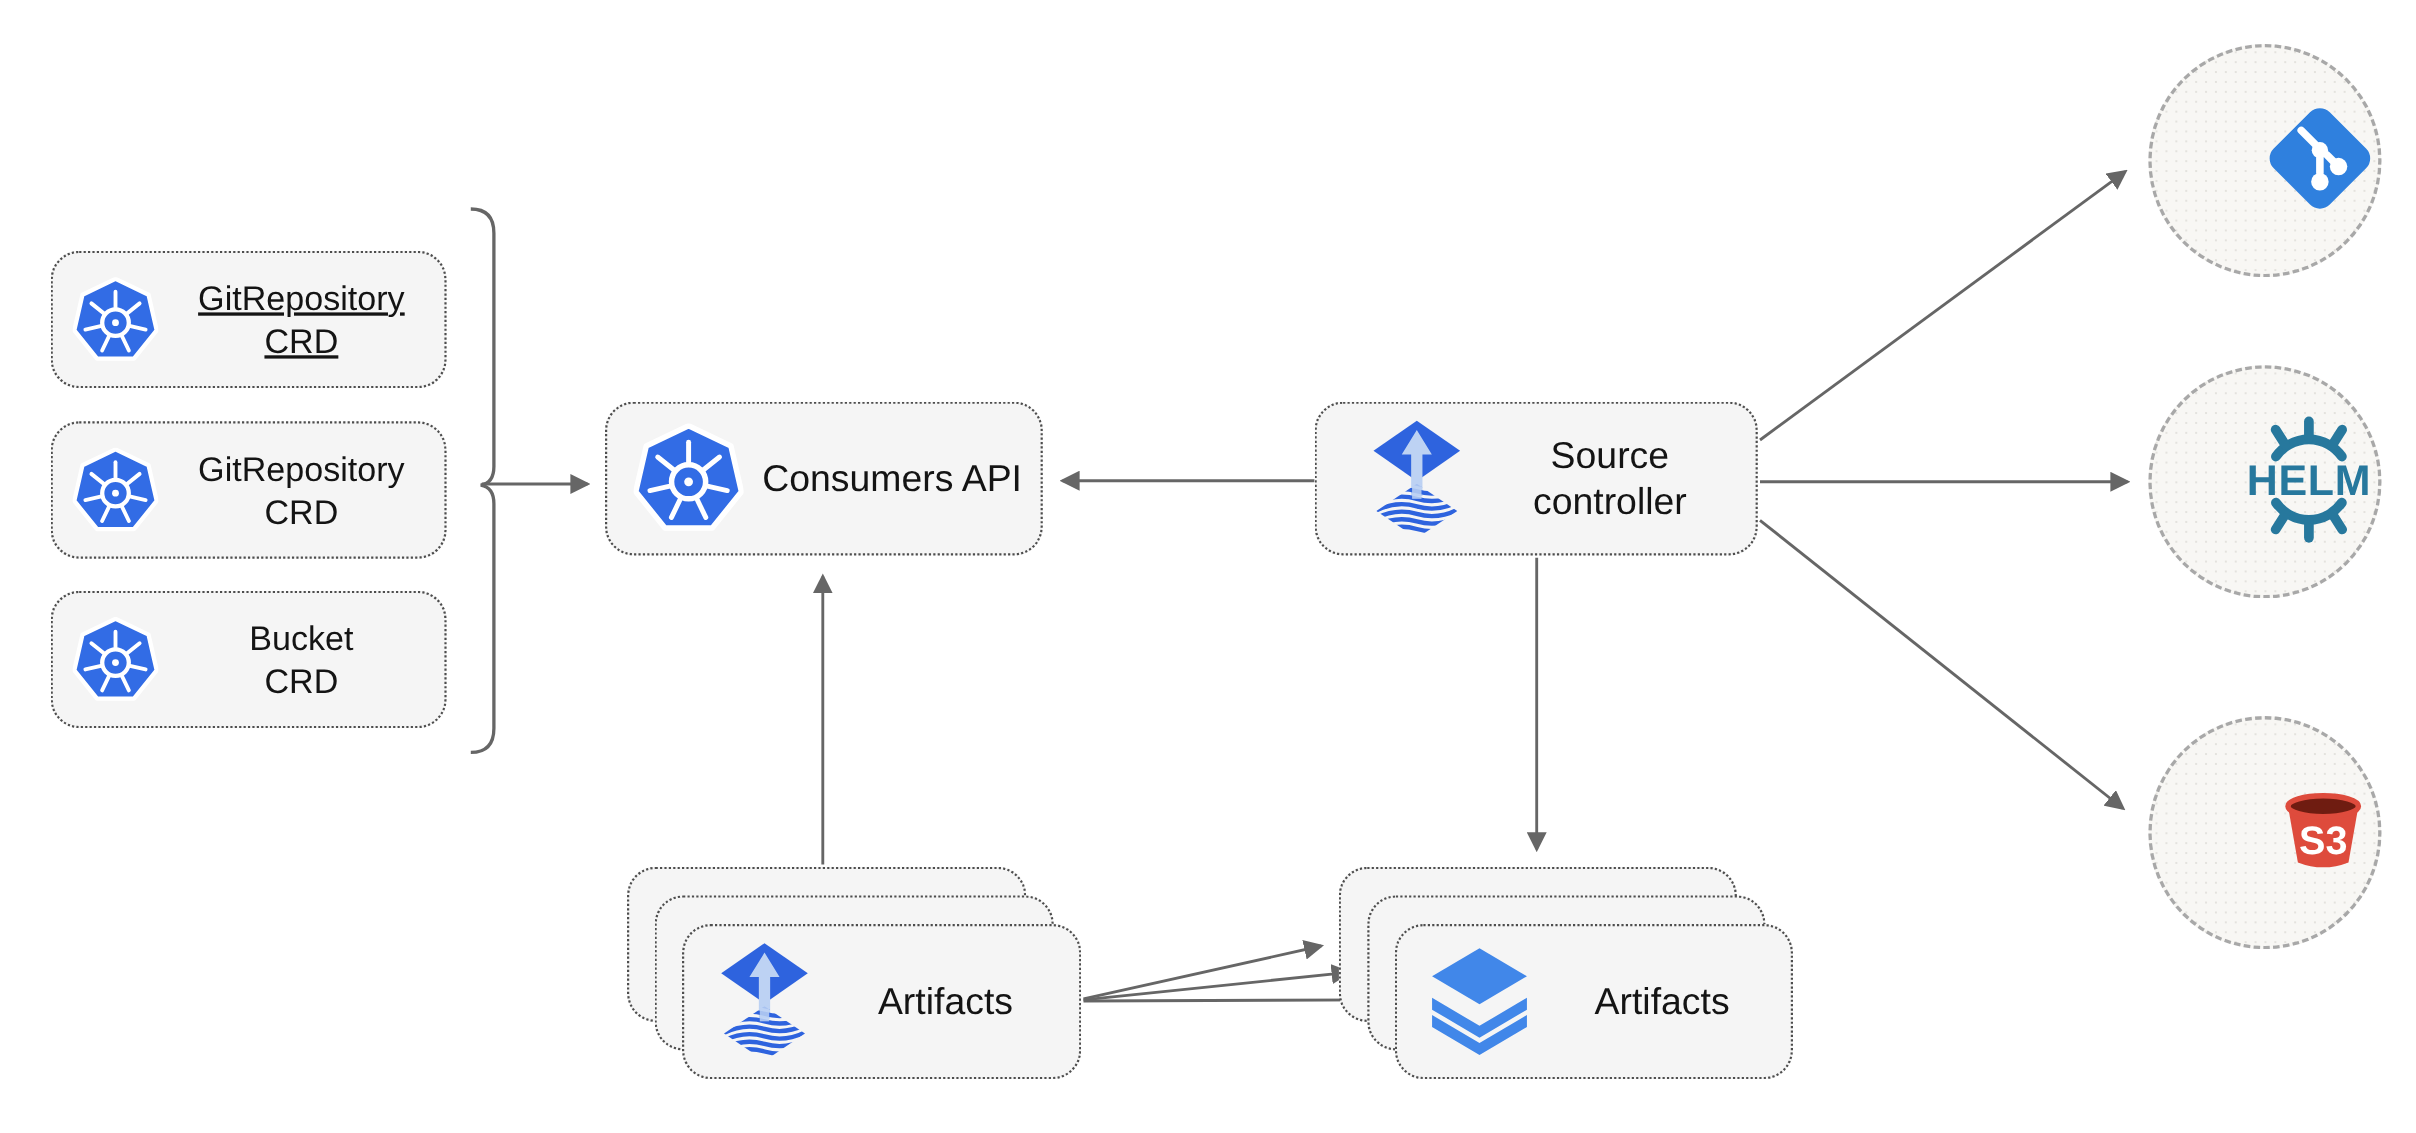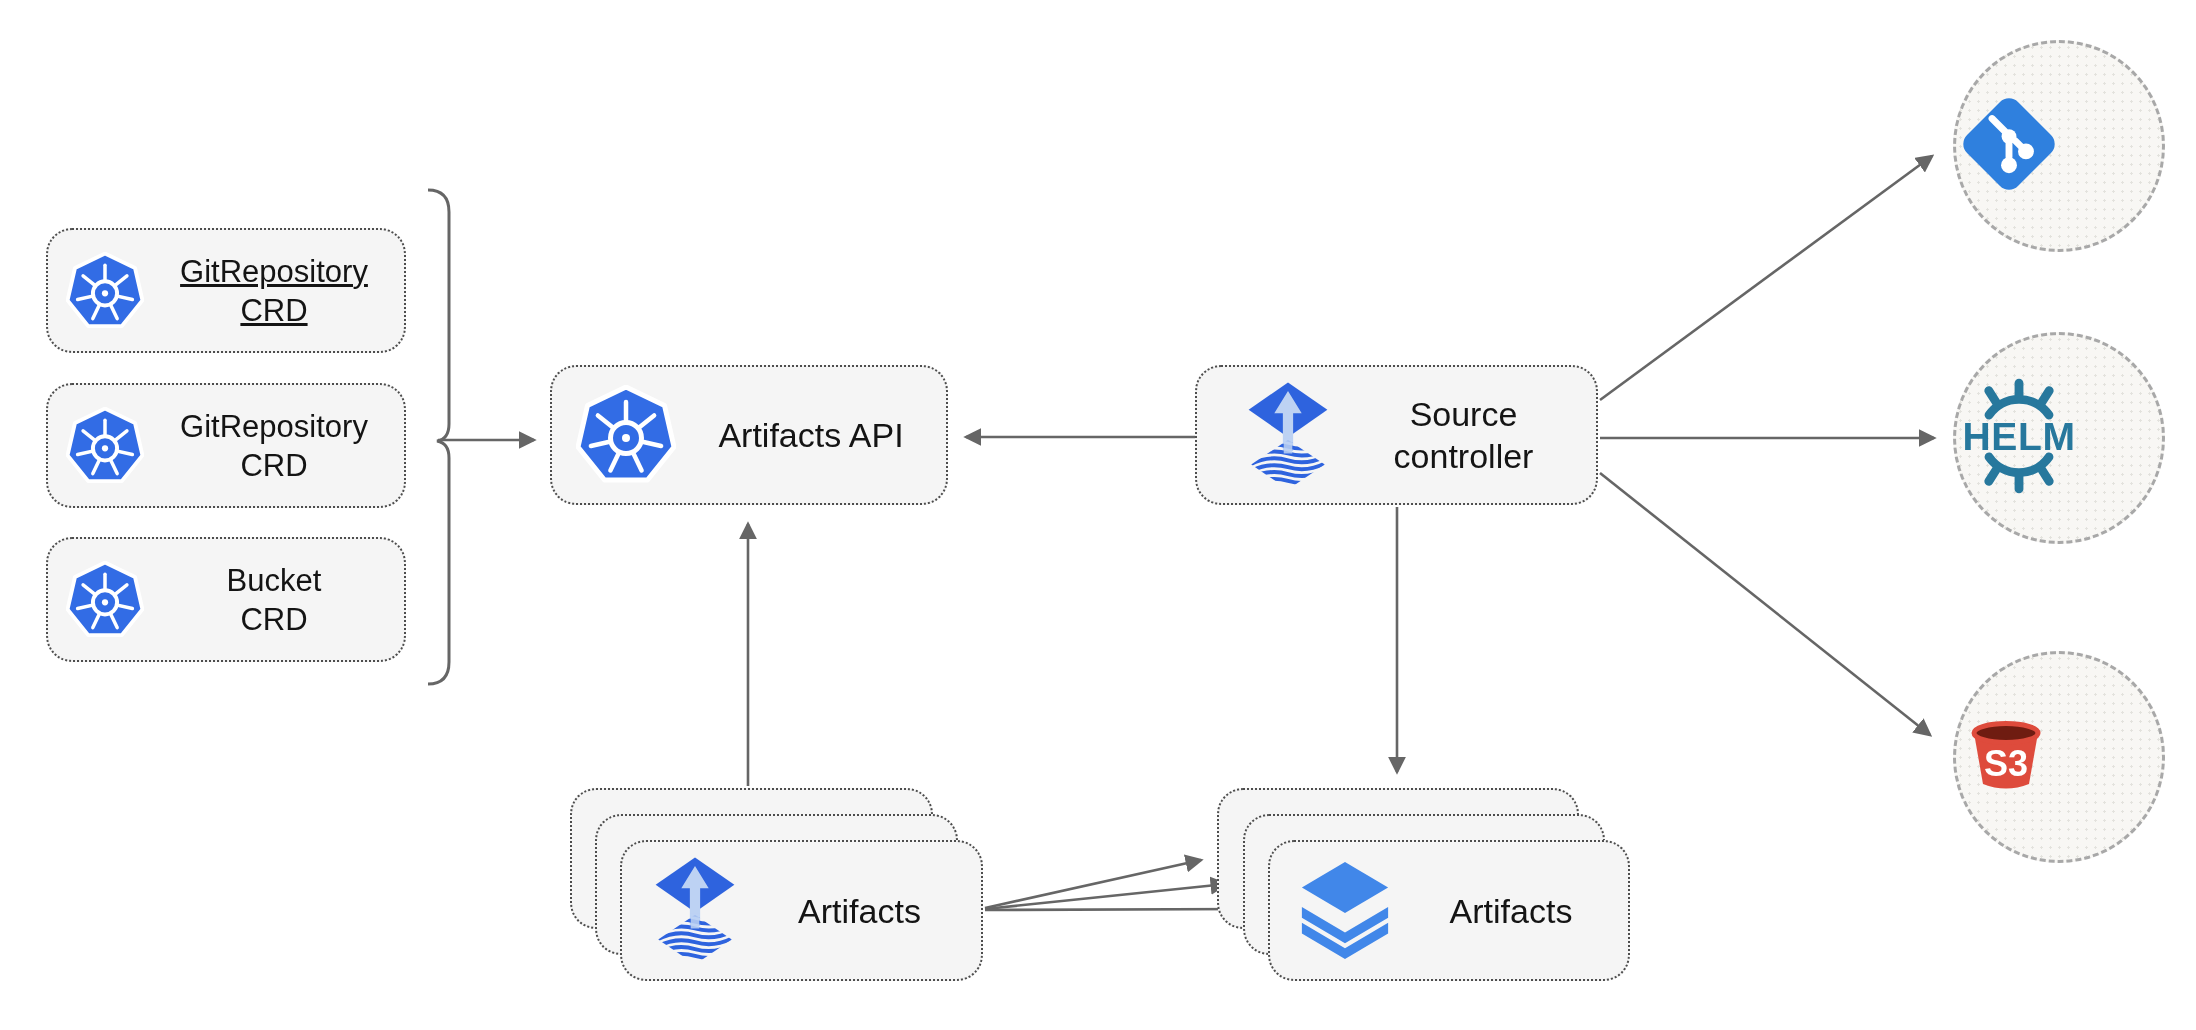--- a/index.html
+++ b/index.html
@@ -37,21 +37,21 @@
   .node-label span{display:block;}
   .icon-wrap{flex:0 0 auto;display:flex;align-items:center;justify-content:center;}
 
   .ext-circle{
     position:absolute;width:212px;height:212px;
     border-radius:50%;
     border:3px dashed var(--circle-border,#a8a8a8);
     background-color:#f8f7f4;
     background-image:radial-gradient(rgba(190,188,180,0.35) 1.2px,transparent 1.3px);
     background-size:9px 9px;
-    display:flex;align-items:center;justify-content:flex-start;
+    display:flex;align-items:center;justify-content:flex-end;
     box-sizing:border-box;
   }
 </style>
 </head>
 <body>
 
 <div id="canvas">
 
   <svg class="connector-layer" viewBox="0 0 2196 1030">
     <defs>
@@ -153,21 +153,21 @@
           <line x1="50" y1="53" x2="14.9" y2="61"></line>
             <line x1="50" y1="53" x2="34.4" y2="85.4"></line>
           <line x1="50" y1="53" x2="65.6" y2="85.4"></line>
             <line x1="50" y1="53" x2="85.1" y2="61"></line>
           <line x1="50" y1="53" x2="78.1" y2="30.5"></line>
         </g>
         <circle cx="50" cy="53" r="15.5" fill="var(--kubernetes-blue,#326ce5)" stroke="#ffffff" stroke-width="5"></circle>
         <circle cx="50" cy="53" r="4" fill="#ffffff"></circle>
       </svg>
     </span>
-    <div class="node-label big">Artifacts API</div>
+    <div class="node-label big">Consumers API</div>
   </div>
 
   <div class="node" style="left:1195px;top:365px;width:403px;height:140px;">
     <span class="icon-wrap" style="margin-left:48px;">
       <svg width="86" height="113" viewBox="0 0 100 132">
         <polygon points="50,4 96,36 50,68 4,36" fill="var(--flux-blue,#2e63de)"></polygon>
         <polygon points="50,14 34,40 44,40 44,84 56,84 56,40 66,40" fill="var(--flux-arrow-light,#bdd2f3)"></polygon>
         <clipPath id="fluxclip-sc">
             <polygon points="50,71 93,100 50,129 7,100"></polygon>
           </clipPath>

